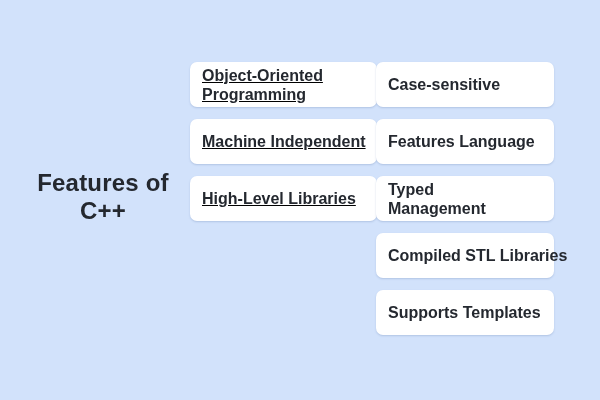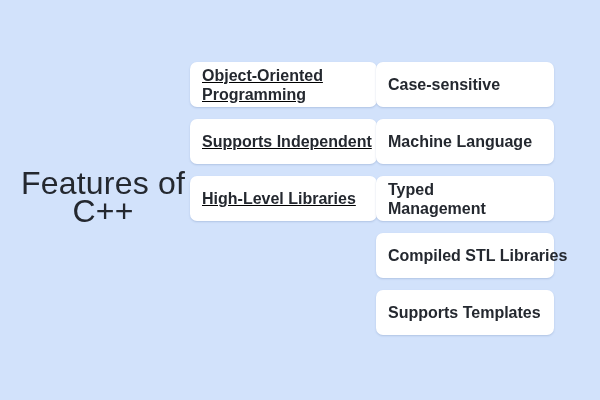--- a/index.html
+++ b/index.html
@@ -17,22 +17,22 @@
     background: var(--background);
     overflow: hidden;
   }
 
   .title {
     position: absolute;
     left: 8px;
     top: 169px;
     width: 190px;
     text-align: center;
-    font-size: 32px;
-    font-weight: 400;
+    font-size: 24px;
+    font-weight: 700;
     line-height: 28px;
     color: var(--text);
     white-space: pre-line;
     letter-spacing: 0.2px;
   }
 
   .col {
     position: absolute;
     top: 62px;
     display: flex;
@@ -62,26 +62,26 @@
 <body>
 
 <div class="stage">
 
   <div class="title">Features of
 C++</div>
 
   <div class="col col-left">
     <div class="card">Object-Oriented
 Programming</div>
-    <div class="card">Supports Independent</div>
+    <div class="card">Machine Independent</div>
     <div class="card">High-Level Libraries</div>
   </div>
 
   <div class="col col-right">
     <div class="card">Case-sensitive</div>
-    <div class="card">Machine Language</div>
+    <div class="card">Features Language</div>
     <div class="card">Typed
 Management</div>
     <div class="card">Compiled STL Libraries</div>
     <div class="card">Supports Templates</div>
   </div>
 
 </div>
 
 </body></html>

